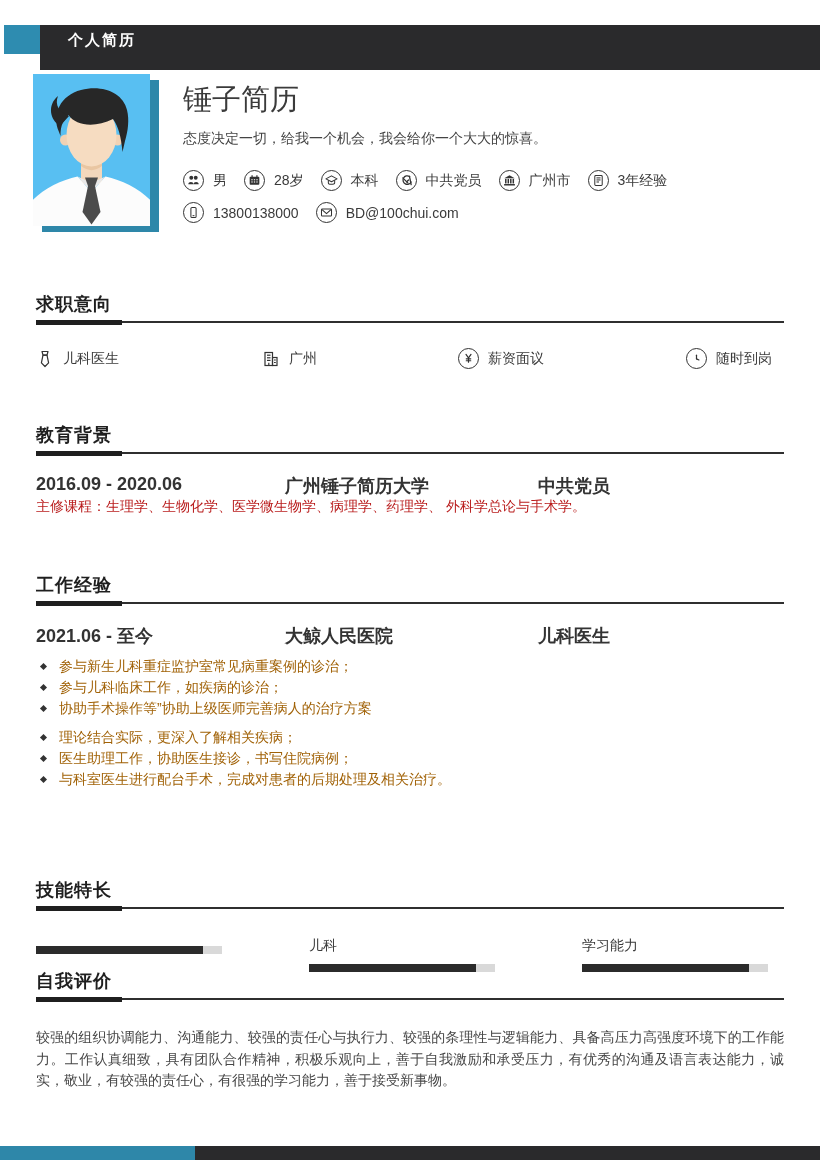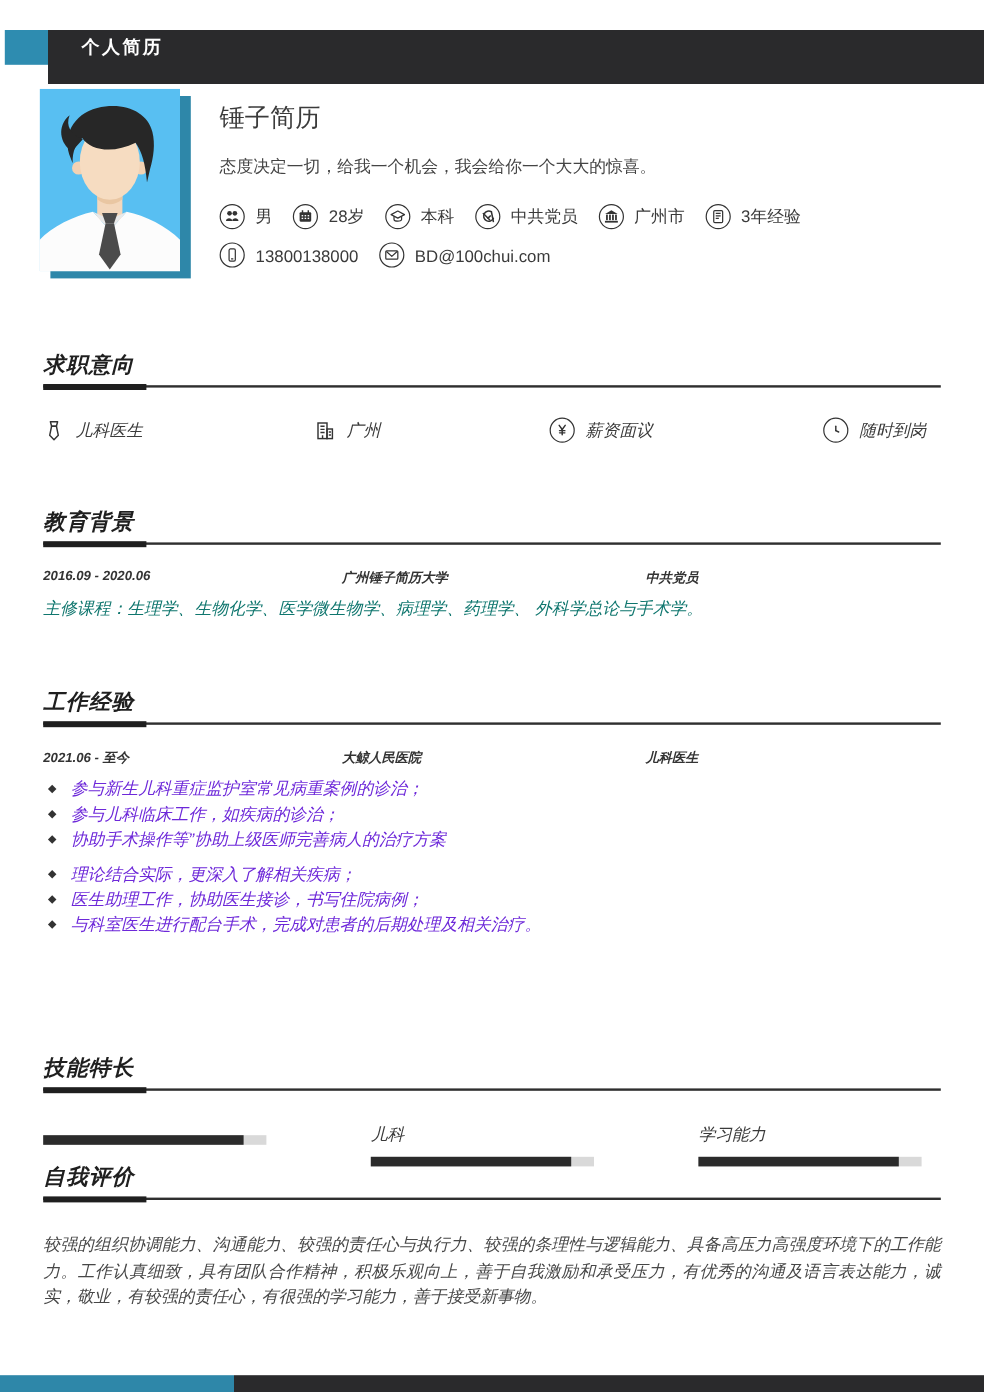--- a/index.html
+++ b/index.html
@@ -14,48 +14,48 @@
   .topbar .bar { flex:1; background:#2a2a2c; color:#fff; font-size:15px; font-weight:bold;
                  line-height:29px; padding-left:28px; letter-spacing:2px; }
   .bottombar { position:absolute; top:1146px; left:0; width:820px; height:14px; display:flex; }
   .bottombar .accent { width:195px; background:#2e87a9; }
   .bottombar .bar { flex:1; background:#2a2a2c; }
   
   .avatar-wrap { position:absolute; left:33px; top:74px; width:117px; height:152px; }
   .avatar-shadow { position:absolute; left:9px; top:6px; width:117px; height:152px; background:#2e87a9; }
   .avatar { position:absolute; left:0; top:0; width:117px; height:152px; }
   .head-block { position:absolute; left:183px; top:0; width:600px; }
-  .name { position:absolute; top:83px; left:0; font-size:21px; line-height:32px; color:#3b3b3b; white-space:nowrap; }
+  .name { position:absolute; top:83px; left:0; font-size:29px; line-height:32px; color:#3b3b3b; white-space:nowrap; }
   .tagline { position:absolute; top:130px; left:0; font-size:14px; color:#444; white-space:nowrap;text-align:right; }
   .inforow { position:absolute; left:0; display:flex; align-items:center; column-gap:17px; }
   .inforow.r1 { top:170px; }
   .inforow.r2 { top:202px; }
   .infoitem { display:flex; align-items:center; column-gap:9px; font-size:14px; color:#3a3a3a; white-space:nowrap; }
   .circle-ic { width:21px; height:21px; border:1.4px solid #333; border-radius:50%;
                display:inline-flex; align-items:center; justify-content:center; flex:none; }
   .circle-ic svg { width:13px; height:13px; display:block; }
   
-  .section { position:absolute; left:36px; right:36px;font-style:italic; }
+  .section { position:absolute; left:36px; right:36px; }
   .sec-intention { top:293px; } .sec-education { top:424px; } .sec-work { top:574px; }
   .sec-skills { top:879px; } .sec-summary { top:970px; }
   h2.sec-title { font-size:18px; line-height:22px; color:#1f1f1f; font-weight:bold;
                  padding-bottom:6px; border-bottom:2px solid #2f2f2f; position:relative; letter-spacing:1px; }
   h2.sec-title::after { content:''; position:absolute; left:0; bottom:-4px; width:86px; height:5px; background:#1f1f1f; }
   
   .intent-grid { margin-top:25px; display:grid; grid-template-columns:226px 196px 228px auto; }
   .intent-item { display:flex; align-items:center; column-gap:9px; font-size:14px; color:#3a3a3a; }
   .flat-ic svg { width:18px; height:18px; display:block; }
   
-  .entry-row { display:grid; grid-template-columns:249px 253px auto; font-size:11px; font-weight:bold; color:#333; }
+  .entry-row { display:grid; grid-template-columns:249px 253px auto; font-size:18px; font-weight:bold; color:#333; }
   .edu-row { margin-top:20px; }
-  .course { margin-top:10px; font-size:14px; color:#0f766e; }
+  .course { font-size:14px; color:#b91c1c; }
   .job1 { margin-top:20px; }
   .job2 { margin-top:19px; }
   ul.bullets { list-style:none; margin-top:8px; }
-  ul.bullets li { display:flex; font-size:14px; color:#6d28d9; line-height:21px; }
+  ul.bullets li { display:flex; font-size:14px; color:#a16207; line-height:21px; }
   ul.bullets li .dot { flex:none; width:5px; height:5px; background:#333; transform:rotate(45deg); margin:8px 13px 0 5px; }
   
   .skill-grid { margin-top:28px; display:grid; grid-template-columns:273px 273px auto; }
   .skill-label { font-size:14px; color:#3a3a3a; }
   .skill-track { margin-top:9px; width:186px; height:8px; background:#d9d9d9; }
   .skill-fill { height:8px; background:#2b2b2b; }
   
   .summary-text { margin-top:27px; font-size:14px; line-height:21.5px; color:#474747; text-align:justify; }
 </style>
 </head>

